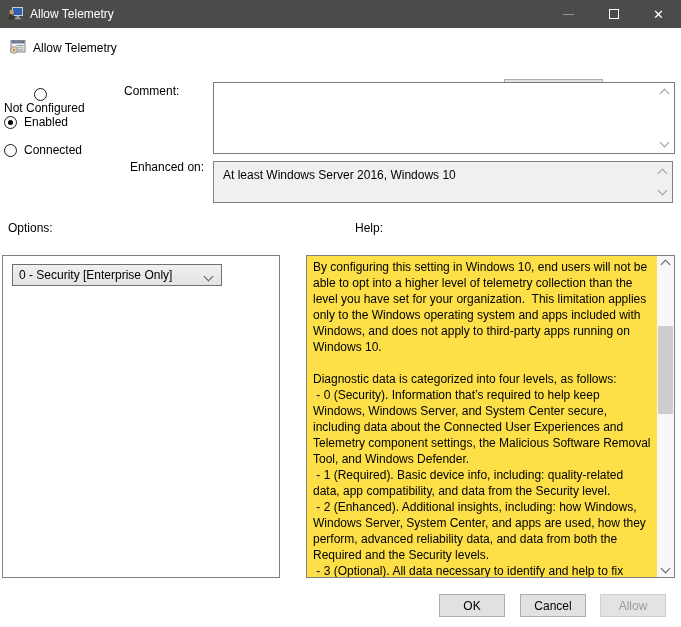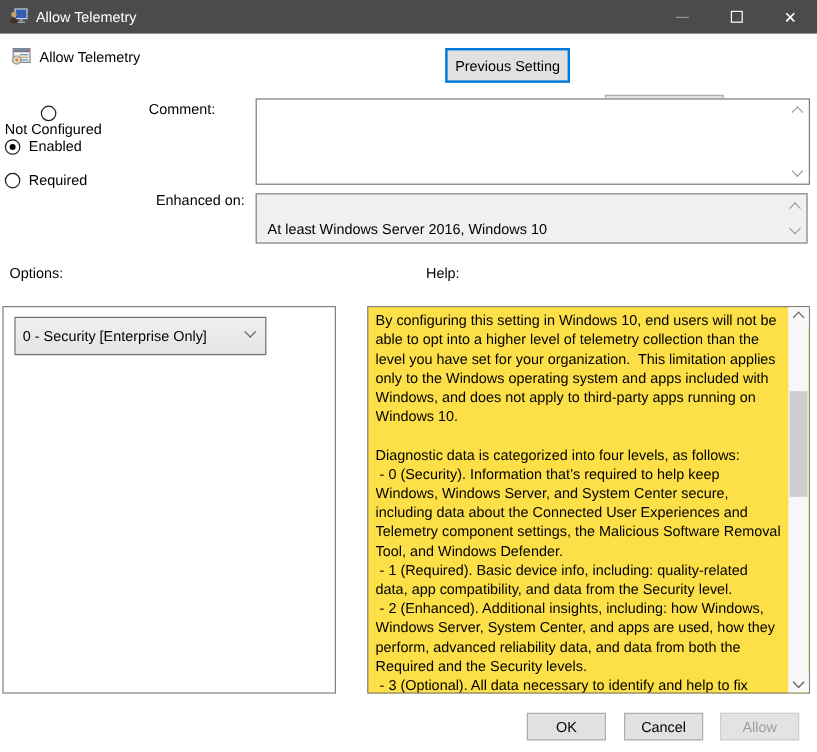--- a/index.html
+++ b/index.html
@@ -45,33 +45,33 @@
   
   .lbl { position:absolute; font-size:12px; }
   .comment-box {
     position:absolute; left:213px; top:82px; width:462px; height:72px;
     background:#ffffff; border:1px solid #7a7a7a;
   }
   .supported-box {
     position:absolute; left:213px; top:161px; width:460px; height:42px;
     background:#f0f0f0; border:1px solid #818181;
   }
-  .supported-text { position:absolute; left:9px; top:6px; font-size:12px; color:#000;margin-top:16px; }
+  .supported-text { position:absolute; left:9px; top:6px; font-size:12px; color:#000; }
   .chev { width:7px; height:7px; border-left:1px solid #9a9a9a; border-top:1px solid #9a9a9a; }
   .chev.up { transform:rotate(45deg); }
   .chev.down { transform:rotate(225deg); }
   .chev.dark { border-color:#5f5f5f; }
   .box-chev { position:absolute; right:6px; }
   
   .options-panel {
     position:absolute; left:2px; top:255px; width:278px; height:323px;
     background:#ffffff; border:1px solid #808080;
   }
   .dropdown {
-    position:absolute; left:9px; top:8px; width:210px; height:32px;
+    position:absolute; left:9px; top:8px; width:210px; height:22px;
     background:linear-gradient(#f0f0f0,#e3e3e3); border:1px solid #707070;
     display:flex; align-items:center; padding-left:6px; font-size:12px;
   }
   .dropdown .chev { position:absolute; right:9px; top:8px; }
   
   .help-box {
     position:absolute; left:306px; top:255px; width:369px; height:323px;
     background:#fde047; border:1px solid #808080; overflow:hidden;
   }
   .help-text {
@@ -124,34 +124,33 @@
     <rect x="1" y="1.5" width="14" height="11.5" fill="#f4f1ec" stroke="#7d8694" stroke-width="1"></rect>
     <rect x="1.5" y="2" width="13" height="2.5" fill="#6e7c96"></rect>
     <rect x="12.5" y="2.6" width="1.4" height="1.4" fill="#c5452e"></rect>
     <rect x="6.5" y="6" width="7" height="1.2" fill="#7aa0c4"></rect>
     <rect x="6.5" y="8.2" width="7" height="1.2" fill="#c4b27a"></rect>
     <rect x="6.5" y="10.4" width="7" height="1.2" fill="#7aa0c4"></rect>
     <circle cx="4" cy="11" r="3.4" fill="#ded6c6" stroke="#8a8374" stroke-width="0.8"></circle>
     <circle cx="4" cy="11" r="1.2" fill="#d8882f"></circle>
   </svg>
   <span class="hd-title">Allow Telemetry</span>
-  <button class="btn btn-prev">Previous Setting</button>
   <button class="btn btn-next">Next Setting</button>
 
   <div class="radio-item" style="top:88px;flex-direction:column;">
     <span class="radio-circle"></span>
     <span>Not Configured</span>
   </div>
   <div class="radio-item selected" style="top:115px;">
     <span class="radio-circle"></span>
     <span>Enabled</span>
   </div>
   <div class="radio-item" style="top:143px;">
     <span class="radio-circle"></span>
-    <span>Required</span>
+    <span>Connected</span>
   </div>
 
   <span class="lbl" style="left:124px; top:84px;">Comment:</span>
   <div class="comment-box">
     <span></span>
     <div class="chev up box-chev" style="top:7px;"></div>
     <div class="chev down box-chev" style="bottom:7px;"></div>
   </div>
 
   <span class="lbl" style="left:130px; top:160px;">Enhanced on:</span>

